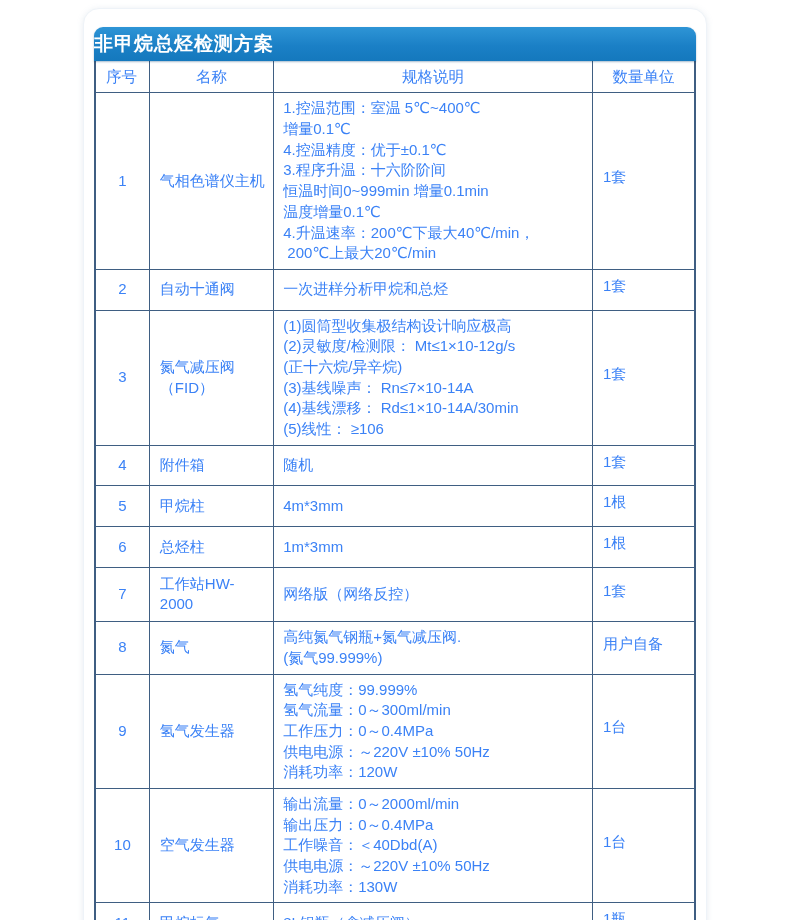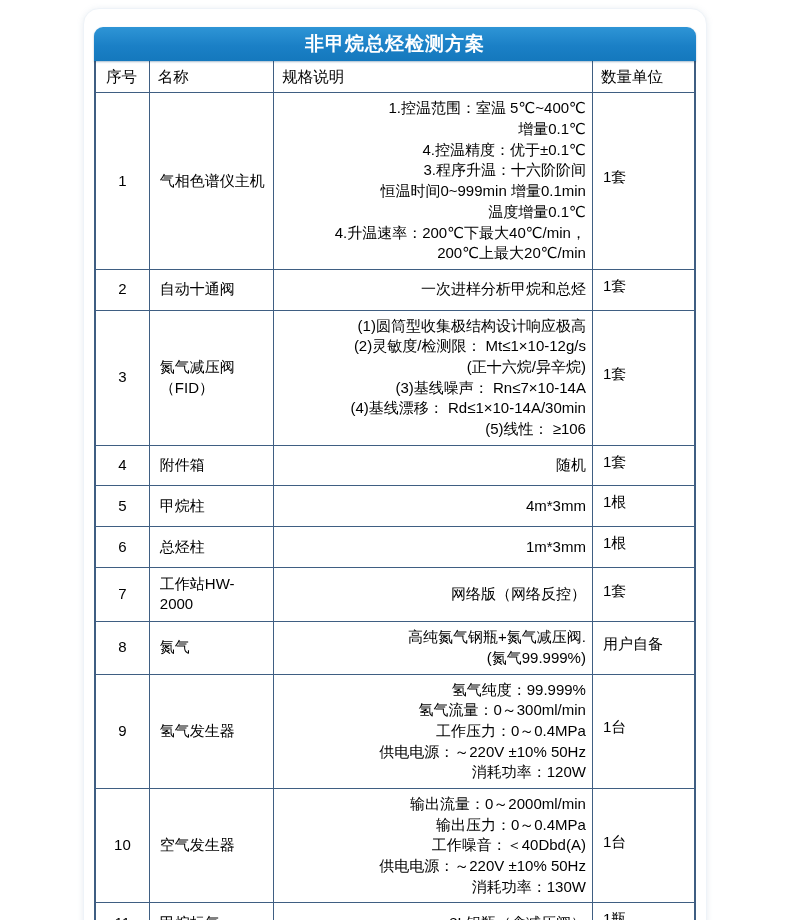--- a/index.html
+++ b/index.html
@@ -24,21 +24,21 @@
     box-shadow: 0 1px 6px rgba(120,150,180,0.18);
     padding: 18px 10px 10px 10px;
     height: fit-content;
   }
   .title-bar {
     height: 34px;
     background: linear-gradient(180deg, #2e95d6 0%, #1b80c6 55%, #1478bd 100%);
     border-radius: 9px 9px 0 0;
     display: flex;
     align-items: center;
-    justify-content: center;
+    justify-content: flex-start;
     box-shadow: 0 1px 2px rgba(0,60,110,0.35);
     position: relative;
     z-index: 2;
   }
   .title-bar span {
     color: #ffffff;
     font-size: 19px;
     font-weight: bold;
     letter-spacing: 1px;
   }
@@ -57,33 +57,33 @@
     font-size: 15px;
   }
   col.c-no   { width: 9%; }
   col.c-name { width: 20.8%; }
   col.c-spec { width: 53.3%; }
   col.c-qty  { width: 16.9%; }
   th, td {
     border-right: 1px solid #3f5e82;
     border-bottom: 1px solid #3f5e82;
     vertical-align: middle;
-    color: #000000;
+    color: #3b82f6;
     font-weight: normal;
     line-height: 1.38;
   }
   th:last-child, td:last-child { border-right: none; }
   tr:last-child td { border-bottom: none; }
-  th { text-align: left; padding: 5px 8px; font-size: 15.5px; }
+  th { text-align: center; padding: 5px 8px; font-size: 15.5px; }
   th.col-no { text-align: left; padding-left: 10px; }
   td.cell-no { text-align: center; padding: 6px 4px; }
   td.cell-name { padding: 6px 6px 6px 10px; }
   td.cell-spec { padding: 5px 6px 5px 9px; }
   td.cell-qty  { padding: 6px 6px 13px 10px; }
-  .spec-line { white-space: pre-wrap; text-align: right; }
+  .spec-line { white-space: pre-wrap; }
 </style>
 </head>
 <body>
 
 <div class="page">
   <div class="card">
     <div class="title-bar">
       <span>非甲烷总烃检测方案</span>
     </div>
     <div class="table-wrap">

